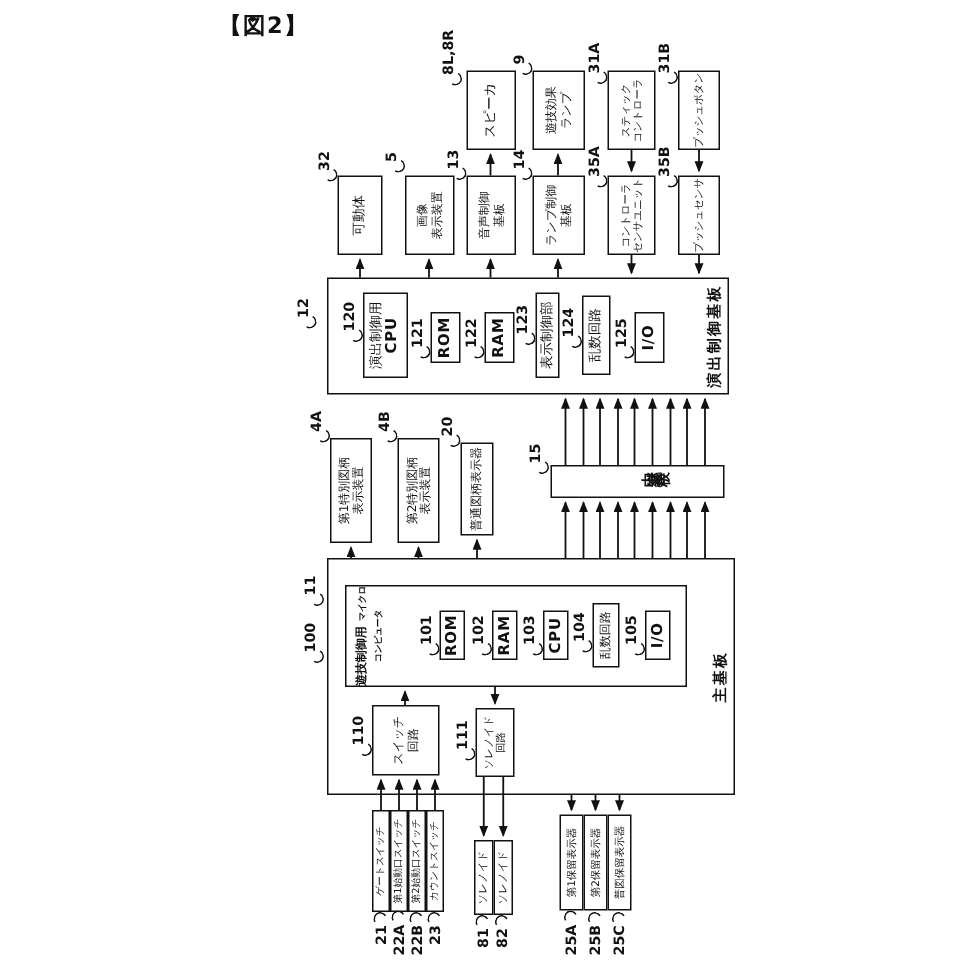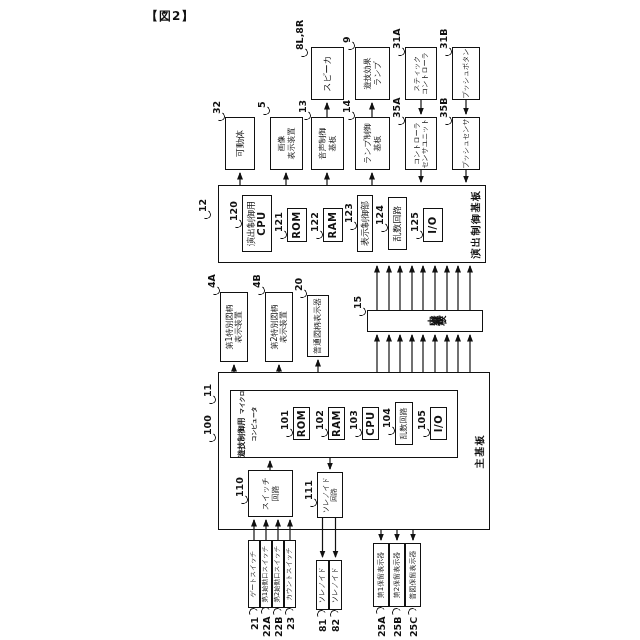--- a/index.html
+++ b/index.html
@@ -1,17 +1,17 @@
 <!DOCTYPE html>
 <html><head>
 <meta charset="utf-8">
 <style>
   html,body{margin:0;padding:0}
   body{width:640px;height:640px;background:#fff;font-family:"DejaVu Sans",sans-serif;color:#111;position:relative;overflow:hidden}
-  .fig{position:absolute;left:146px;top:8px;font-size:12px;font-weight:bold;letter-spacing:1px}
+  .fig{position:absolute;left:146px;top:8px;font-size:15px;font-weight:bold;letter-spacing:1px}
   .rot{position:absolute;left:145px;top:640px;width:625px;height:360px;transform:rotate(-90deg);transform-origin:0 0}
   .board{position:absolute;border:1.6px solid #111;box-sizing:border-box;background:transparent}
   .inner{border-width:1.4px}
   .box{position:absolute;border:1.3px solid #111;background:#fff;display:flex;flex-direction:column;align-items:center;justify-content:center;text-align:center;line-height:1.18;box-sizing:border-box;overflow:hidden}
   .box span{display:block}
   .blabel{position:absolute;text-align:center;font-size:10px;font-weight:600;letter-spacing:1.5px}
   .num{position:absolute;font-size:9.5px;font-weight:bold;white-space:nowrap}.t9{font-size:9px}.t8{font-size:8px}.t7{font-size:7px}.t65{font-size:6.5px}
   .lt{font-weight:bold;font-size:10px;letter-spacing:.5px}
   .sm{font-size:6px;letter-spacing:-.3px}
   .vert{writing-mode:vertical-rl;letter-spacing:3px;font-size:10px;font-weight:600}

